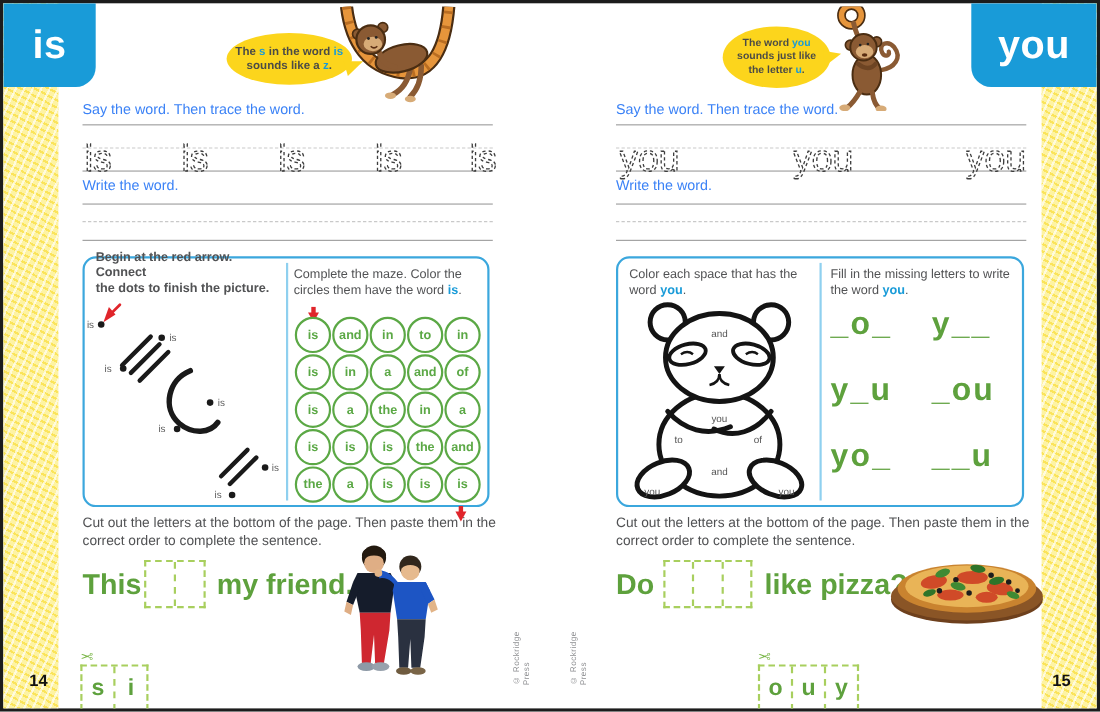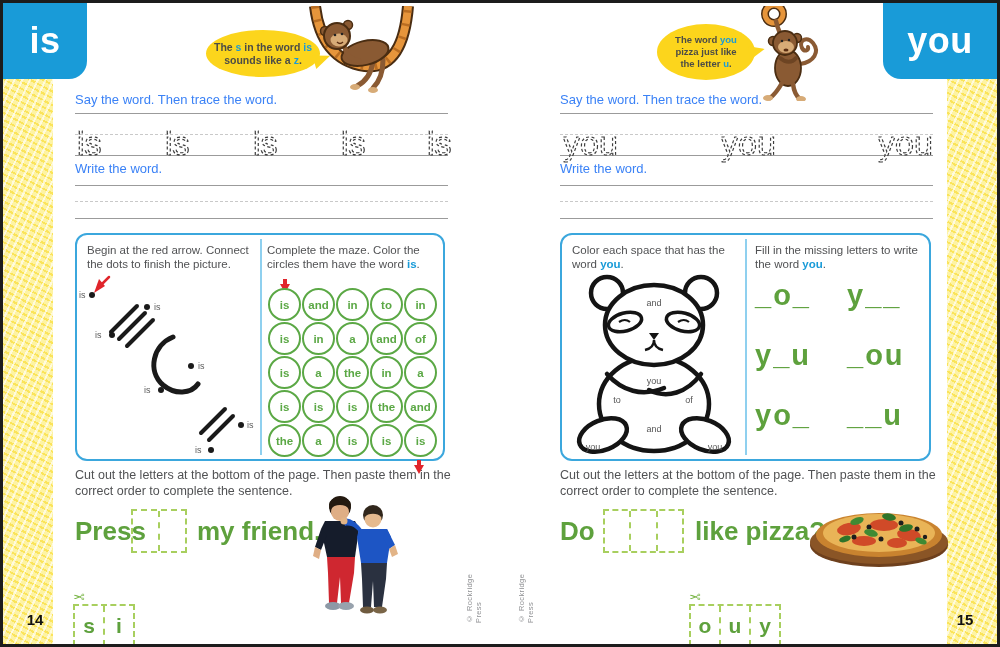--- a/index.html
+++ b/index.html
@@ -76,21 +76,21 @@
     </div>
 
   <div class="bubble" style="left:203px;top:27px;width:114px;height:47px;font-size:10.5px;line-height:13px;">
     <div><span>The </span><span class="bw">s</span><span> in the word </span><span class="bw">is</span></div>
     <div><span>sounds like a </span><span class="bw">z</span><span>.</span></div>
   </div>
   <div class="tail" style="left:311px;top:50px;border-left:17px solid #fcd51c;transform:rotate(-16deg);"></div>
 
   <div class="bubble" style="left:654px;top:21px;width:98px;height:56px;font-size:9.5px;line-height:12px;">
     <div><span>The word </span><span class="bw">you</span></div>
-    <div><span>pizza just like</span></div>
+    <div><span>sounds just like</span></div>
     <div><span>the letter </span><span class="bw">u</span><span>.</span></div>
   </div>
   <div class="tail" style="left:746px;top:42px;border-left:16px solid #fcd51c;transform:rotate(-8deg);"></div>
 
   <svg class="abs" style="left:292px;top:3px;" width="130" height="92" viewBox="0 0 130 92">
     <path d="M20,0 C24,34 40,56 70,60 C98,63 110,38 113,0" fill="none" stroke="#4a2d12" stroke-width="12"></path>
     <path d="M20,0 C24,34 40,56 70,60 C98,63 110,38 113,0" fill="none" stroke="#e6953b" stroke-width="8"></path>
     <path d="M20,0 C24,34 40,56 70,60 C98,63 110,38 113,0" fill="none" stroke="#b96d22" stroke-width="8" stroke-dasharray="2.5 11"></path>
     <path d="M78,56 C76,68 70,76 62,80" stroke="#8a5a33" stroke-width="5" fill="none" stroke-linecap="round"></path>
     <path d="M88,54 C88,66 84,76 78,82" stroke="#8a5a33" stroke-width="5" fill="none" stroke-linecap="round"></path>
@@ -139,21 +139,21 @@
     <text class="trace-word" x="352" y="48">is</text>
   </svg>
   <div class="instr" style="left:72px;top:158px;">Write the word.</div>
   <div class="gline" style="left:72px;top:182px;"></div>
   <div class="dline" style="left:72px;top:198px;"></div>
   <div class="gline" style="left:72px;top:215px;"></div>
 
   <div class="actbox" style="left:72px;width:370px;">
     <div class="divider" style="left:183px;"></div>
   </div>
-  <div class="binstr" style="left:84px;top:240px;width:168px;">
+  <div class="binstr" style="left:84px;top:224px;width:168px;font-weight:bold;">
     <div>Begin at the red arrow. Connect</div>
       <div>the dots to finish the picture.</div>
   </div>
 
   <svg class="abs" style="left:74px;top:270px;" width="180" height="184" viewBox="0 0 180 184">
     <path d="M32,4 L23,13" stroke="#e0252b" stroke-width="2.5" stroke-linecap="round"></path>
     <polygon points="17,20 28,13 22,6" fill="#e0252b"></polygon>
     <line x1="60" y1="33" x2="34" y2="59" stroke="#1a1a1a" stroke-width="4" stroke-linecap="round"></line>
     <line x1="68" y1="40" x2="42" y2="66" stroke="#1a1a1a" stroke-width="4" stroke-linecap="round"></line>
     <line x1="76" y1="47" x2="50" y2="73" stroke="#1a1a1a" stroke-width="4" stroke-linecap="round"></line>
@@ -206,21 +206,21 @@
     <span class="mcell">is</span>
     <span class="mcell">is</span>
     <span class="mcell">is</span>
   </div>
   <div class="red-arr" style="left:411px;top:462px;"></div>
 
   <div class="cuttext" style="left:72px;top:464px;">
     <div>Cut out the letters at the bottom of the page. Then paste them in the</div>
       <div>correct order to complete the sentence.</div>
   </div>
-  <div class="sentence" style="left:72px;top:506px;">Press</div>
+  <div class="sentence" style="left:72px;top:506px;">This</div>
   <div class="pastebox" style="left:128px;top:506px;width:56px;">
     <div class="pastecell"></div>
     <div class="pastecell"></div>
   </div>
   <div class="sentence" style="left:194px;top:506px;">my friend.</div>
 
   <svg class="abs" style="left:300px;top:492px;" width="100" height="130" viewBox="0 0 100 130">
     <circle cx="37" cy="12" r="11" fill="#241a10"></circle>
     <circle cx="37" cy="17" r="9" fill="#dfae85"></circle>
     <path d="M26,10 a11,8 0 0 1 22,0 l-2,4 a10,7 0 0 0 -18,0 z" fill="#241a10"></path>

